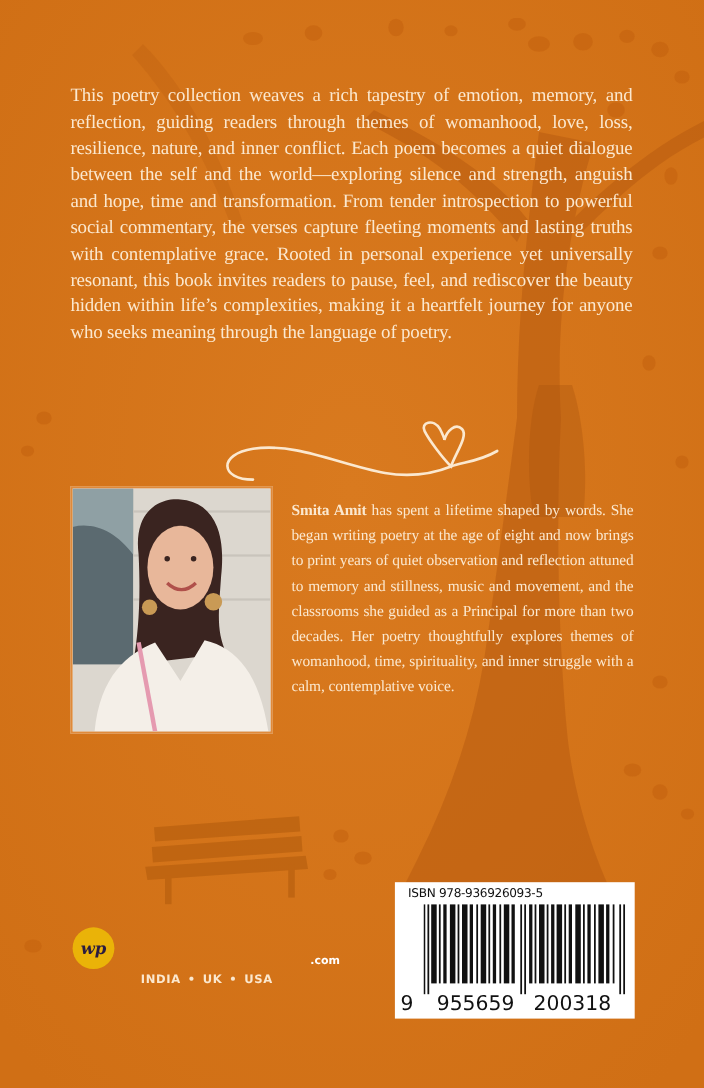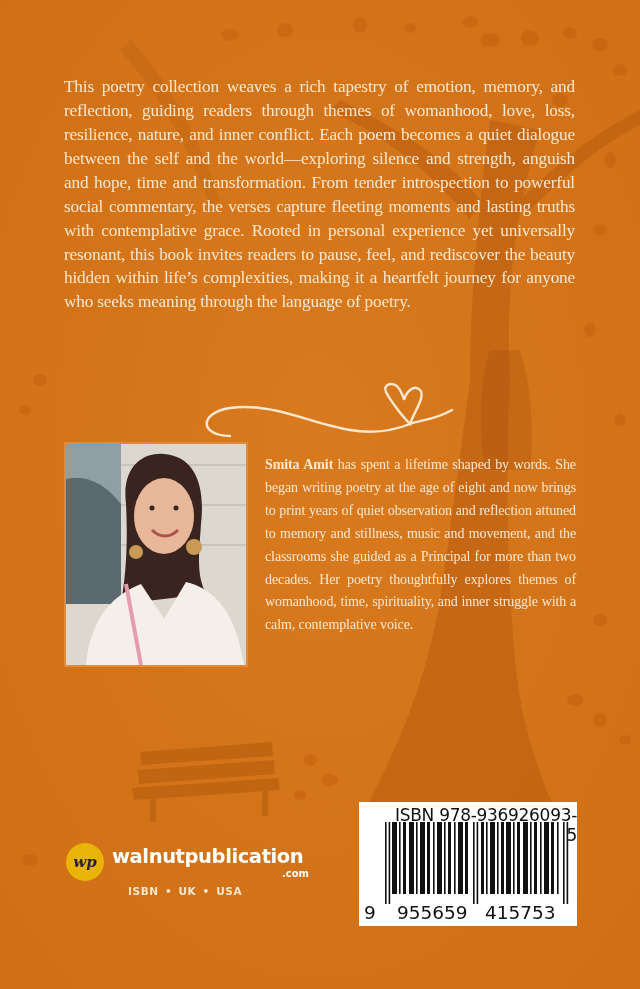--- a/index.html
+++ b/index.html
@@ -46,22 +46,22 @@
     .pub-regions {
       position: absolute; left: 62px; top: 42px; color: #fbe8cf;
       font-family: "DejaVu Sans", sans-serif; font-size: 10.5px; font-weight: bold; letter-spacing: 0.6px;
       word-spacing: 2px;
     }
     .barcode-box {
       position: absolute; left: 359px; top: 802px; width: 218px; height: 124px;
       background: #fff;
     }
     .isbn-text {
-      position: absolute; left: 0; right: 0; top: 3px; text-align: right;
-      font-family: "DejaVu Sans", sans-serif; font-size: 17px; color: #111; padding-left: 28px;
+      position: absolute; left: 0; right: 0; top: 3px; text-align: left;
+      font-family: "DejaVu Sans", sans-serif; font-size: 11px; color: #111; padding-left: 12px;
       letter-spacing: -0.3px;
     }
     .bars { position: absolute; left: 26px; top: 20px; width: 185px; height: 82px; }
     .digits {
       position: absolute; left: 0; top: 100px; width: 218px; height: 22px;
       font-family: "DejaVu Sans", sans-serif; color: #111; font-size: 18.5px;
     }
     .digits span { position: absolute; top: 0; background: #fff; padding: 0 1px; }
   </style>
 </head>
@@ -151,23 +151,22 @@
       <circle cx="128" cy="103" r="8" fill="#c99a55"></circle>
       <path d="M20 221 C25 170 50 150 75 140 L98 175 L120 138 C150 145 170 170 178 221 Z" fill="#f4efe8"></path>
       <path d="M60 140 L75 221" stroke="#e59ab0" stroke-width="4"></path>
     </svg>
   </div>
 
   <p class="bio"><b>Smita Amit</b><span> has spent a lifetime shaped by words. She began writing poetry at the age of eight and now brings to print years of quiet observation and reflection attuned to memory and stillness, music and movement, and the classrooms she guided as a Principal for more than two decades. Her poetry thoughtfully explores themes of womanhood, time, spirituality, and inner struggle with a calm, contemplative voice.</span></p>
 
   <div class="publisher">
     <div class="pub-logo">wp</div>
-    <div class="pub-name">walnutpublication</div>
     <div class="pub-dotcom">.com</div>
-    <div class="pub-regions">ISBN • UK • USA</div>
+    <div class="pub-regions">INDIA • UK • USA</div>
   </div>
 
   <div class="barcode-box">
     <div class="isbn-text">ISBN 978-936926093-5</div>
     <svg class="bars" viewBox="0 0 185 82" preserveAspectRatio="none">
       <g fill="#111">
         <rect x="0" y="0" width="1.6" height="82"></rect>
           <rect x="3.6" y="0" width="1.6" height="82"></rect>
         <rect x="7" y="0" width="5" height="72"></rect>
           <rect x="14" y="0" width="1.6" height="72"></rect>
@@ -200,17 +199,17 @@
         <rect x="159" y="0" width="5" height="72"></rect>
           <rect x="166" y="0" width="3" height="72"></rect>
         <rect x="172" y="0" width="1.6" height="72"></rect>
         <rect x="178" y="0" width="1.6" height="82"></rect>
           <rect x="181.6" y="0" width="1.6" height="82"></rect>
       </g>
     </svg>
     <div class="digits">
       <span style="left:4px;">9</span>
       <span style="left:37px;">955659</span>
-      <span style="left:125px;">415753</span>
+      <span style="left:125px;">200318</span>
     </div>
   </div>
 
 </div>
 
 </body></html>

